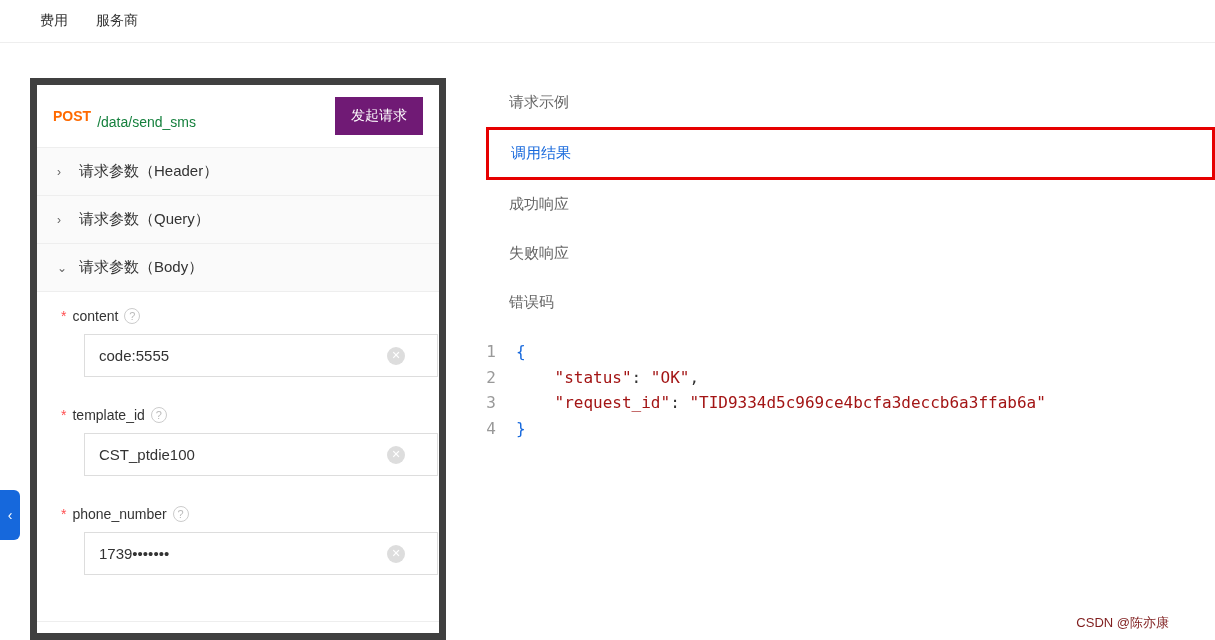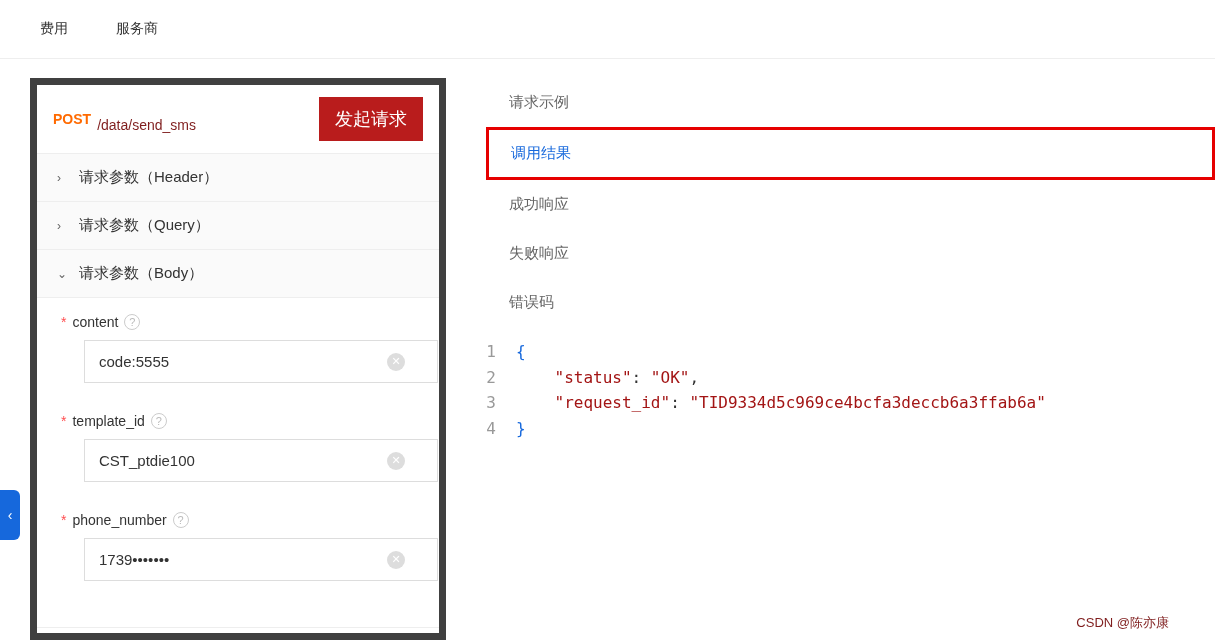--- a/index.html
+++ b/index.html
@@ -1,24 +1,24 @@
 <!DOCTYPE html>
 <html><head>
 <meta charset="utf-8">
 <style>
 * { box-sizing: border-box; margin: 0; padding: 0; }
 body { font-family: "Microsoft YaHei", -apple-system, sans-serif; font-size: 14px; color: #333; background: #fff; width: 1215px; height: 640px; overflow: hidden; position: relative; }
-.topnav { display: flex; gap: 48px; padding: 20px 40px; border-bottom: 1px solid #eee; text-align: right; }
+.topnav { display: flex; gap: 28px; padding: 12px 40px; border-bottom: 1px solid #eee; text-align: right; }
 .topnav-item { color: #333; cursor: pointer; }
 .main { display: flex; position: absolute; top: 78px; left: 30px; right: 0; bottom: 0; }
 .left-panel { width: 416px; border: 7px solid #404040; background: #fff; }
 .req-line { display: flex; align-items: center; padding: 12px 16px; border-bottom: 1px solid #eee; }
 .method { color: #ff6a00; font-weight: bold; margin-right: 6px; }
-.path { color: #7f1d1d; flex: 1; margin-top: 11px; }
-.send-btn { background: #b91c1c; color: #fff; border: none; padding: 10px 16px; cursor: pointer; font-size: 18px; }
+.path { color: #15803d; flex: 1; margin-top: 11px; }
+.send-btn { background: #701a75; color: #fff; border: none; padding: 10px 16px; cursor: pointer; font-size: 14px; }
 .accordion-head { display: flex; align-items: center; padding: 14px 20px; border-bottom: 1px solid #eee; background: #fafafa; cursor: pointer; gap: 10px; color: #333; font-size: 15px; }
 .chev { font-size: 12px; color: #666; width: 12px; }
 .body-form { padding: 16px 24px; border-bottom: 1px solid #eee; }
 .field { margin-bottom: 22px; padding: 0 0 8px 0; }
 .field-label { display: flex; align-items: center; gap: 6px; margin-bottom: 10px; font-size: 14px; color: #333; }
 .req-star { color: #ff4d4f; }
 .help { display: inline-flex; width: 16px; height: 16px; border: 1px solid #ccc; border-radius: 50%; align-items: center; justify-content: center; font-size: 11px; color: #bbb; }
 .input-wrap { position: relative; }
 .input-wrap input { width: 100%; padding: 12px 36px 12px 14px; border: 1px solid #ddd; font-size: 15px; color: #333; background: #fff; margin-left: 23px; }
 .clear-icon { position: absolute; right: 10px; top: 50%; transform: translateY(-50%); width: 18px; height: 18px; border-radius: 50%; background: #ddd; color: #fff; display: flex; align-items: center; justify-content: center; font-size: 11px; cursor: pointer; }

